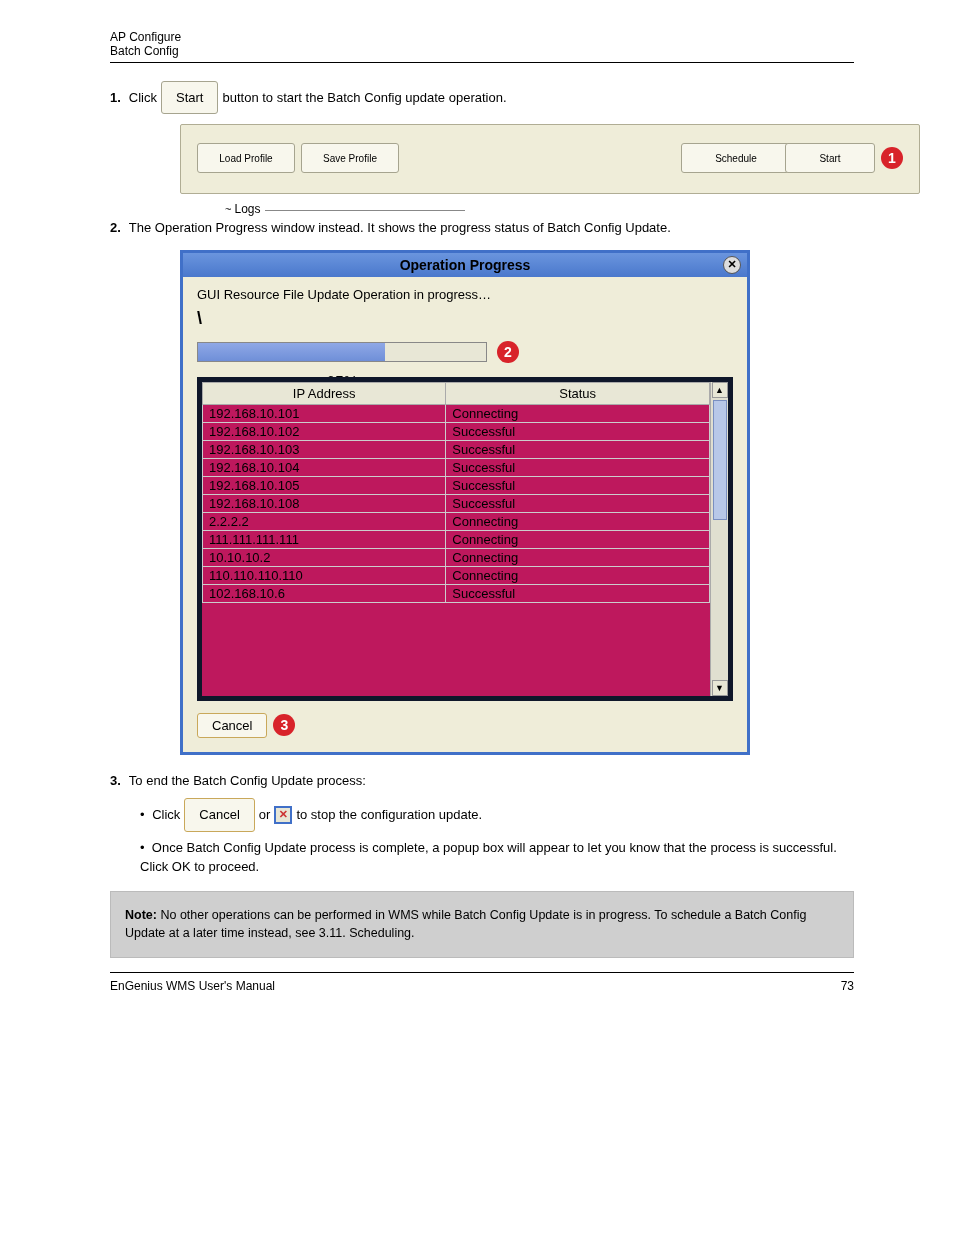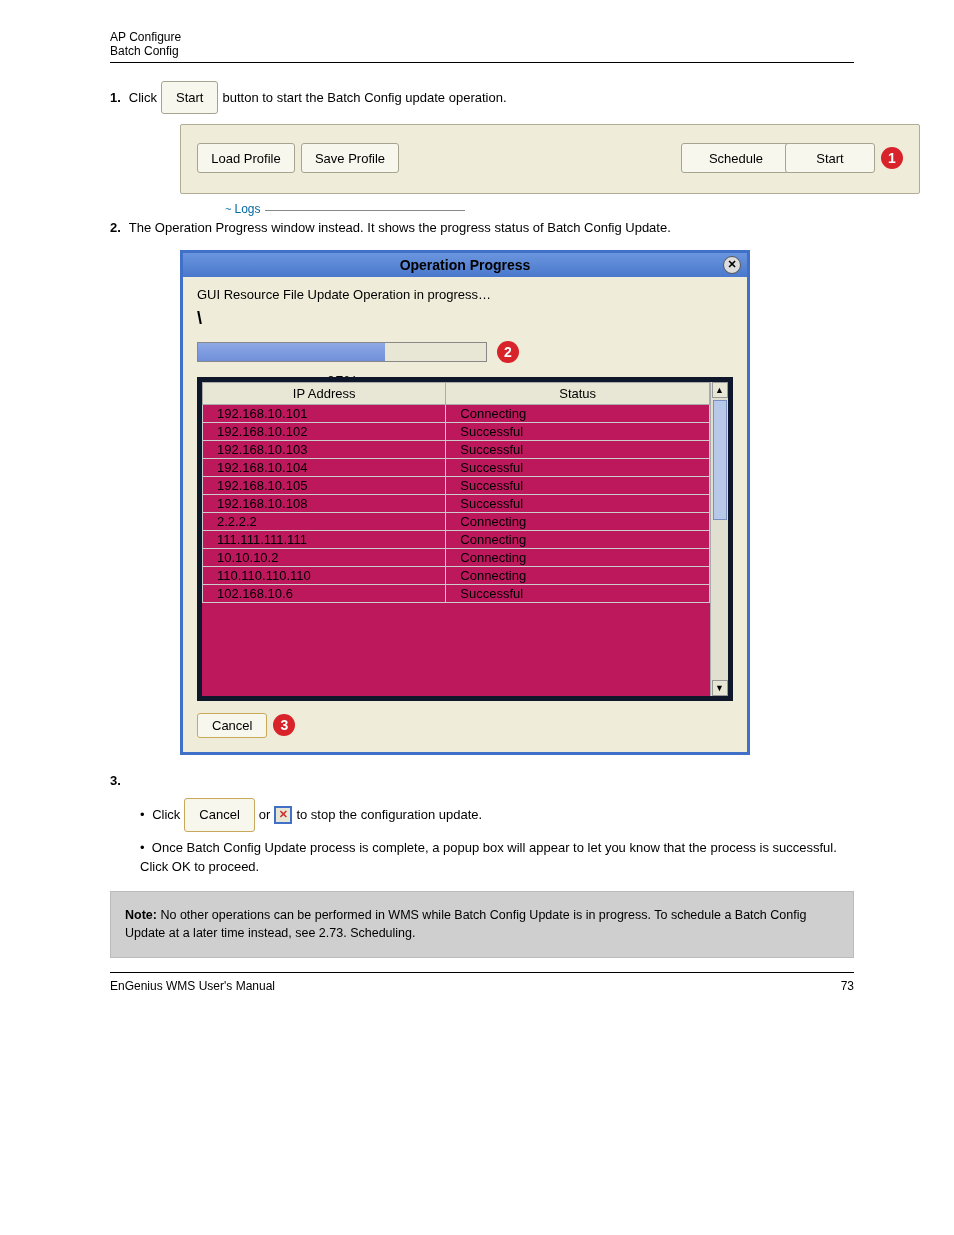--- a/index.html
+++ b/index.html
@@ -38,21 +38,21 @@
     border: 1px solid #b0ad94;
     border-radius: 2px;
   }
   .toolbar-btn {
     position: absolute;
     top: 18px;
     height: 30px;
     background: #f8f7ed;
     border: 1px solid #a6a48f;
     border-radius: 3px;
-    font-size: 13px;
+    font-size: 10px;
     display: flex;
     align-items: center;
     justify-content: center;
     color: #000;
   }
   .badge {
     display: inline-flex;
     width: 22px;
     height: 22px;
     border-radius: 50%;
@@ -70,21 +70,21 @@
     justify-content: center;
     background: #f8f7ed;
     border: 1px solid #a6a48f;
     border-radius: 3px;
     padding: 4px 14px;
     font-size: 13px;
   }
   .logs-fragment {
     margin-left: 115px;
     font-size: 12px;
-    color: #0369a1;
+    color: #000000;
     position: relative;
     top: 0;
   }
   .logs-line {
     display: inline-block;
     border-top: 1px solid #888;
     width: 200px;
     height: 1px;
     vertical-align: middle;
     margin-left: 4px;
@@ -161,21 +161,21 @@
   .tbl th {
     background: #e8e7d6;
     border: 1px solid #aaa;
     padding: 3px 6px;
     font-weight: normal;
     text-align: center;
     font-size: 13px;
   }
   .tbl td {
     border: 1px solid #ccc;
-    padding: 1px 14px;
+    padding: 1px 6px;
     text-align: left;
   }
   .scroll-col {
     width: 18px;
     background: #e0dfd0;
     border-left: 1px solid #aaa;
     display: flex;
     flex-direction: column;
     justify-content: space-between;
     align-items: center;
@@ -349,38 +349,39 @@
       <div class="dlg-cancel-row">
         <span class="mini-btn" style="border-color:#c9a85a;">Cancel</span>
         <span class="badge">3</span>
       </div>
     </div>
   </div>
 
   <div class="step-block" style="margin-top:14px;">
     <div class="step-line">
       <span class="step-num">3.</span>
+      <span>To end the Batch Config Update process:</span>
     </div>
     <div class="bullet step-line" style="margin-top:6px;">
       <span>•&nbsp;</span>
       <span>Click </span>
       <span class="mini-btn" style="border-color:#c9a85a;">Cancel</span>
       <span> or </span>
       <span class="close-icon-box">✕</span>
       <span> to stop the configuration update.</span>
     </div>
     <div class="bullet" style="margin-top:6px; line-height:1.5;">
       <span>•&nbsp;</span>
       <span>Once Batch Config Update process is complete, a popup box will appear to let you know that the process is successful. Click OK to proceed.</span>
     </div>
   </div>
 
   <div class="note-box">
     <span class="note-label">Note:</span>
-    <span>No other operations can be performed in WMS while Batch Config Update is in progress. To schedule a Batch Config Update at a later time instead, see 2.73. Scheduling.</span>
+    <span>No other operations can be performed in WMS while Batch Config Update is in progress. To schedule a Batch Config Update at a later time instead, see 3.11. Scheduling.</span>
   </div>
 
   <div class="footer-region">
     <span>EnGenius WMS User's Manual</span>
     <span>73</span>
   </div>
 
 </div>
 
 </body></html>

